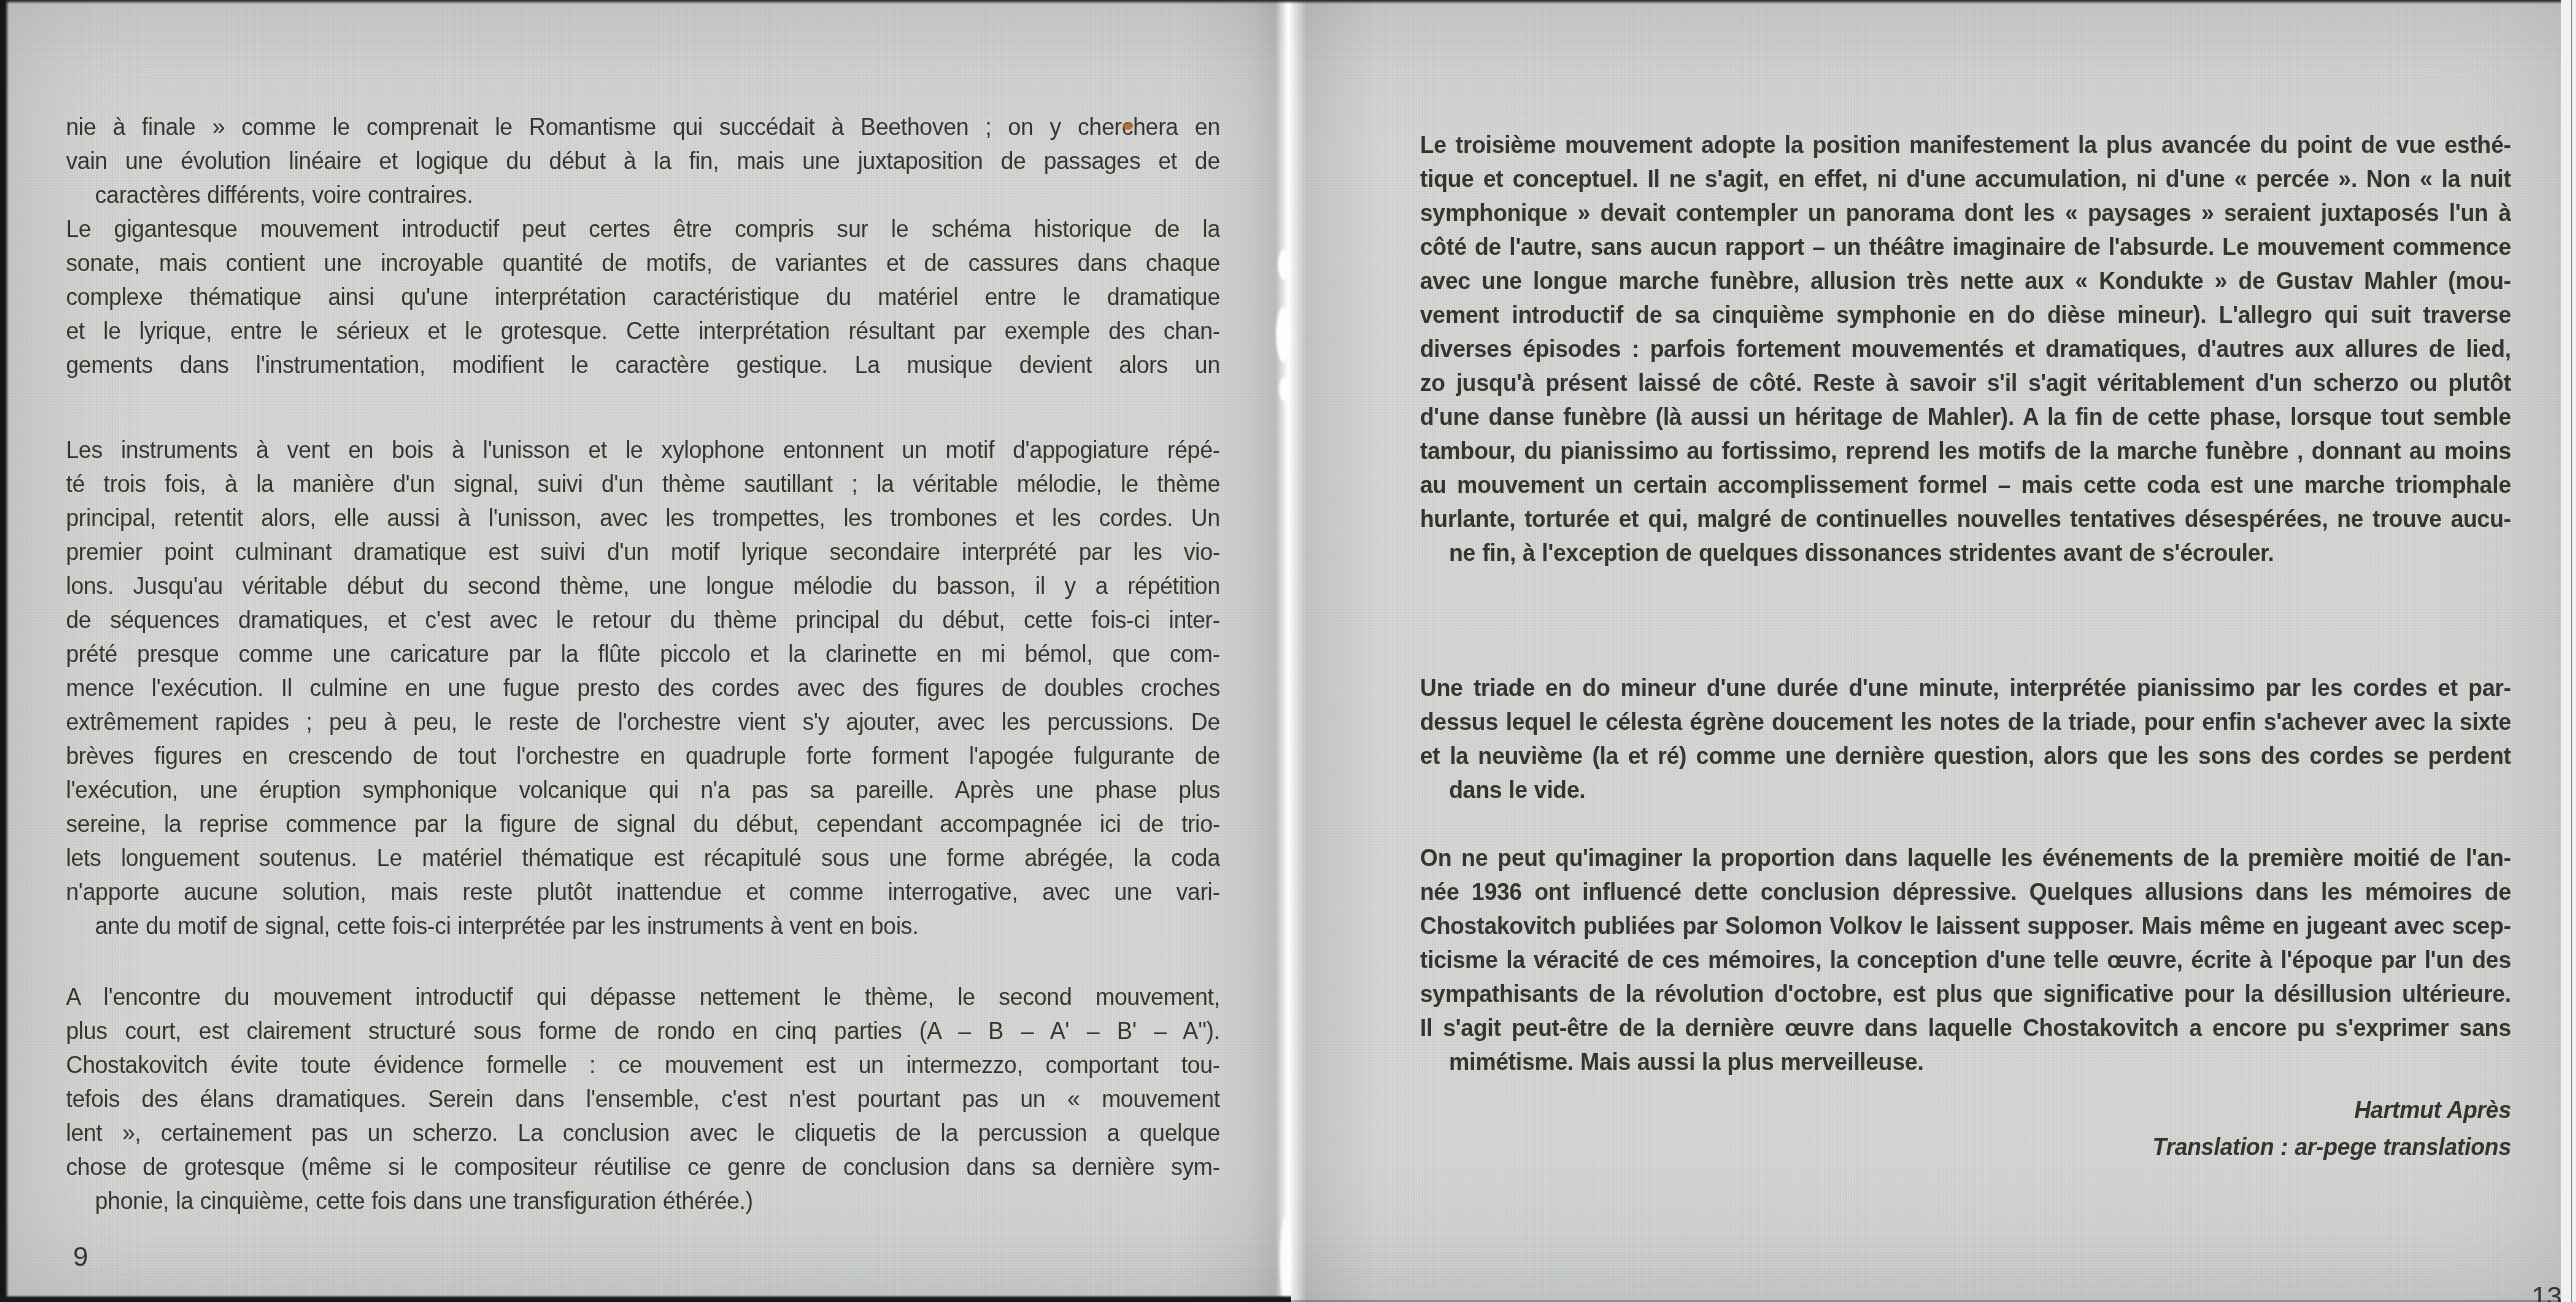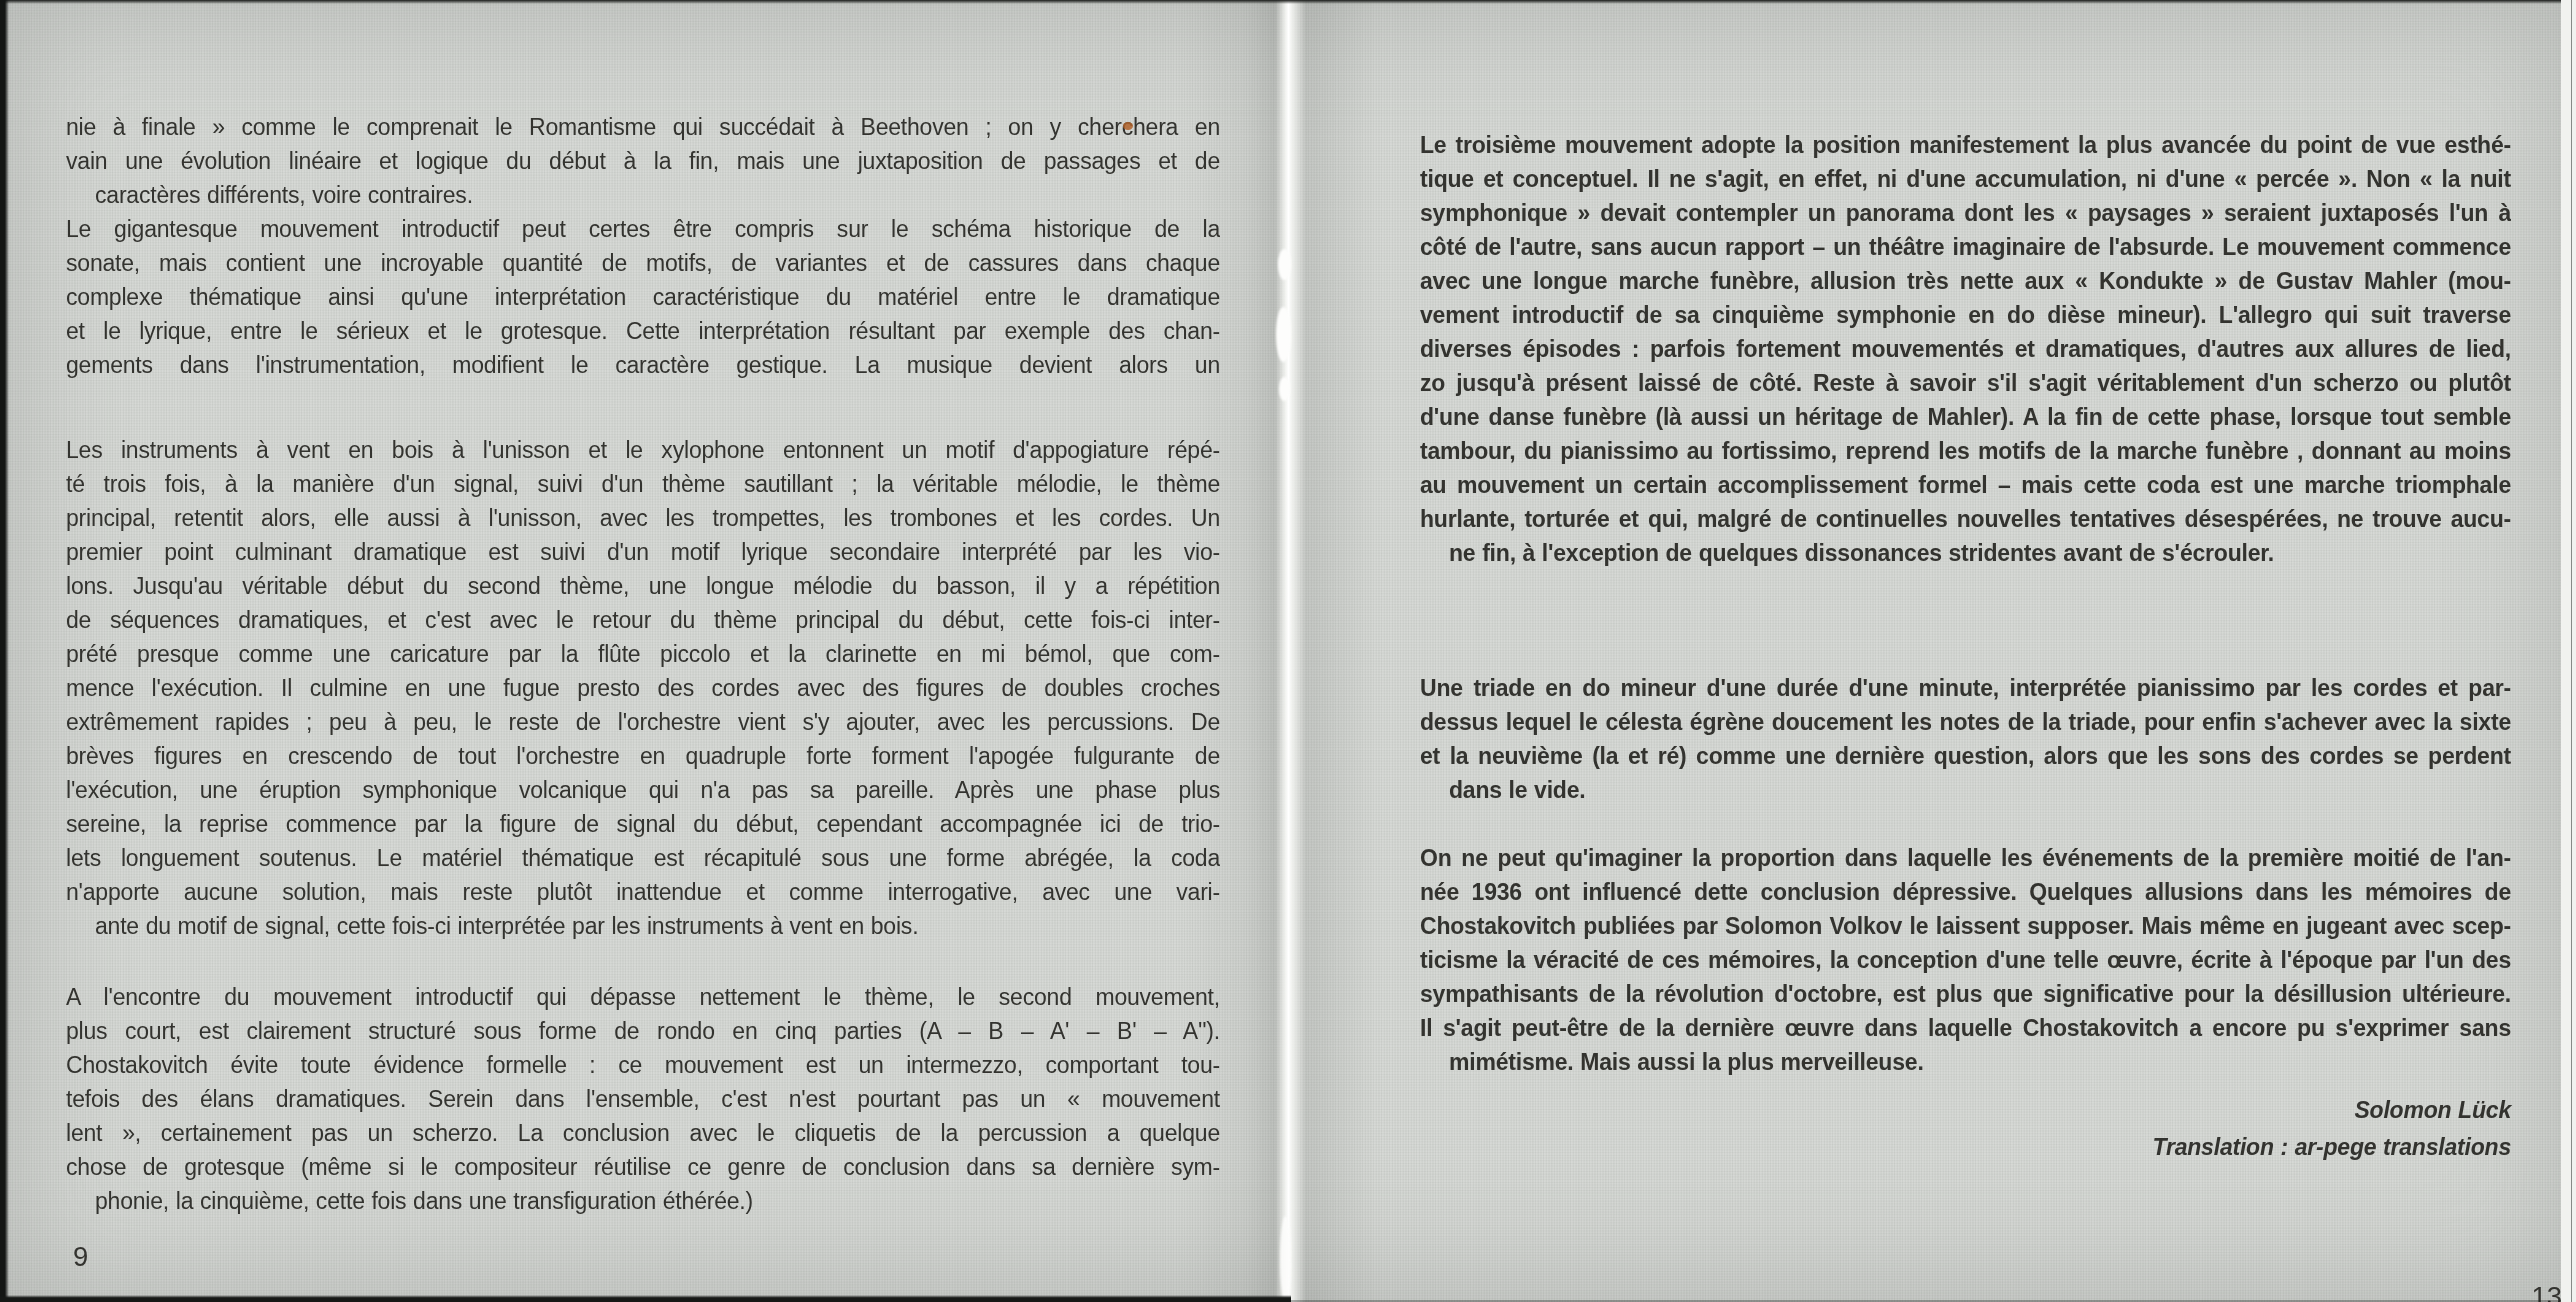--- a/index.html
+++ b/index.html
@@ -138,21 +138,21 @@
     <div class="para gap-line">
         <div class="tline">On ne peut qu'imaginer la proportion dans laquelle les événements de la première moitié de l'an-</div>
         <div class="tline">née 1936 ont influencé dette conclusion dépressive. Quelques allusions dans les mémoires de</div>
         <div class="tline">Chostakovitch publiées par Solomon Volkov le laissent supposer. Mais même en jugeant avec scep-</div>
         <div class="tline">ticisme la véracité de ces mémoires, la conception d'une telle œuvre, écrite à l'époque par l'un des</div>
         <div class="tline">sympathisants de la révolution d'octobre, est plus que significative pour la désillusion ultérieure.</div>
         <div class="tline">Il s'agit peut-être de la dernière œuvre dans laquelle Chostakovitch a encore pu s'exprimer sans</div>
         <div class="tline tlast">mimétisme. Mais aussi la plus merveilleuse.</div>
       </div>
     <div class="signature">
-      <div>Solomon Lück</div>
+      <div>Hartmut Après</div>
       <div>Translation : ar-pege translations</div>
     </div>
   </div>
 
   <div class="pagenum pn-left">9</div>
   <div class="pagenum pn-right">13</div>
 
   <div class="gutter"></div>
   <div class="fold-blob blob-a"></div>
   <div class="fold-blob blob-b"></div>

